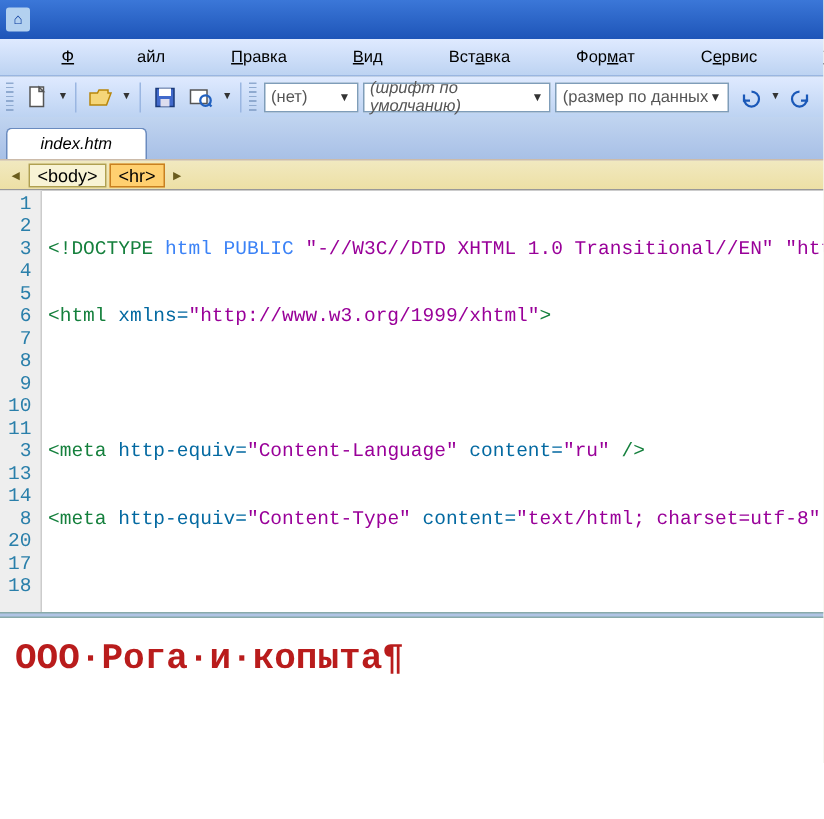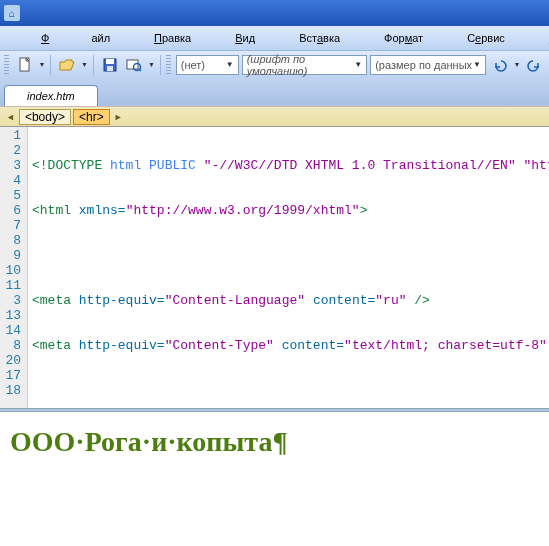--- a/index.html
+++ b/index.html
@@ -29,21 +29,21 @@
   .gutter { background: #eee; color: #2a7faa; text-align: right; padding: 1px 6px 0 4px; border-right: 1px solid #ccc; line-height: 15px; width: 28px; user-select: none; }
   .gutter div { height: 15px; }
   .code { padding: 1px 4px 0 4px; white-space: pre; line-height: 15px; overflow: hidden; flex: 1; }
   .code div { height: 15px; }
   .c-blue { color: #15803d; }
   .c-red { color: #0369a1; }
   .c-purple { color: #990099; }
   .c-black { color: #3b82f6; }
   .splitter { height: 4px; background: #b0c4e4; border-top: 1px solid #8aa; border-bottom: 1px solid #8aa; }
   .preview { background: #fff; padding: 14px 10px 6px; height: 134px; }
-  .preview h2 { font-family: Liberation Serif, serif; font-size: 28px; font-weight: bold; color: #4d7c0f; }
+  .preview h2 { font-family: Liberation Mono, monospace; font-size: 24px; font-weight: bold; color: #b91c1c; }
   .hr-sel { margin-top: 6px; position: relative; }
   .hr-label { position: absolute; top: -13px; left: 0; font-size: 10px; border: 1px solid #999; background: #fff; padding: 0 2px; }
   .hr-box { border: 1px solid #666; height: 14px; display:flex; align-items:center; position:relative; }
   .hr-box hr { width: 100%; margin: 0 3px; border: none; border-top: 1px solid #888; border-bottom: 1px solid #eee; height:2px; }
   .hr-handle { position:absolute; left:50%; bottom:-4px; width:7px; height:7px; background:#fff; border:1px solid #333; transform:translateX(-50%);}
   svg { display:block; }
 </style>
 </head>
 <body>
 

